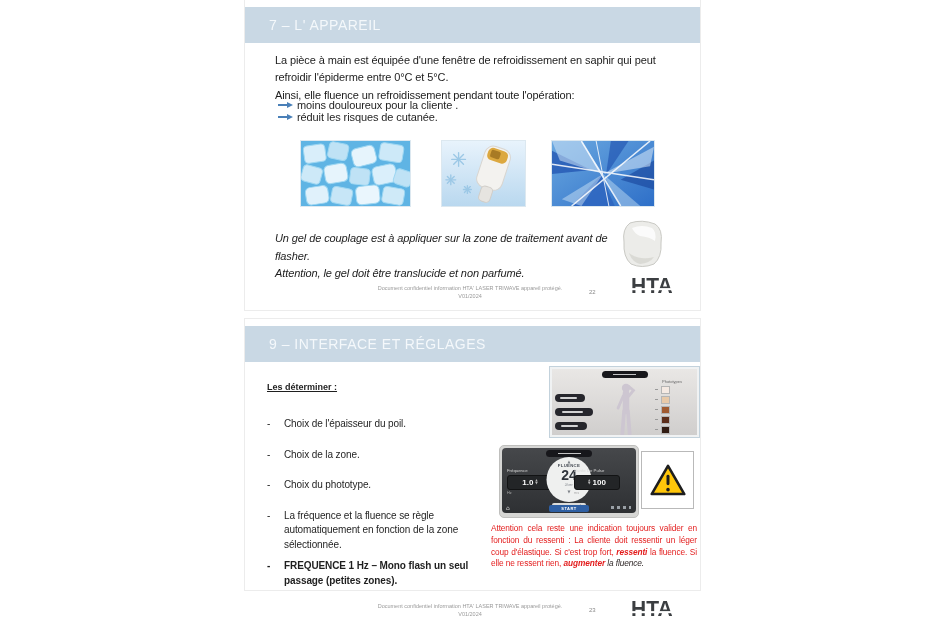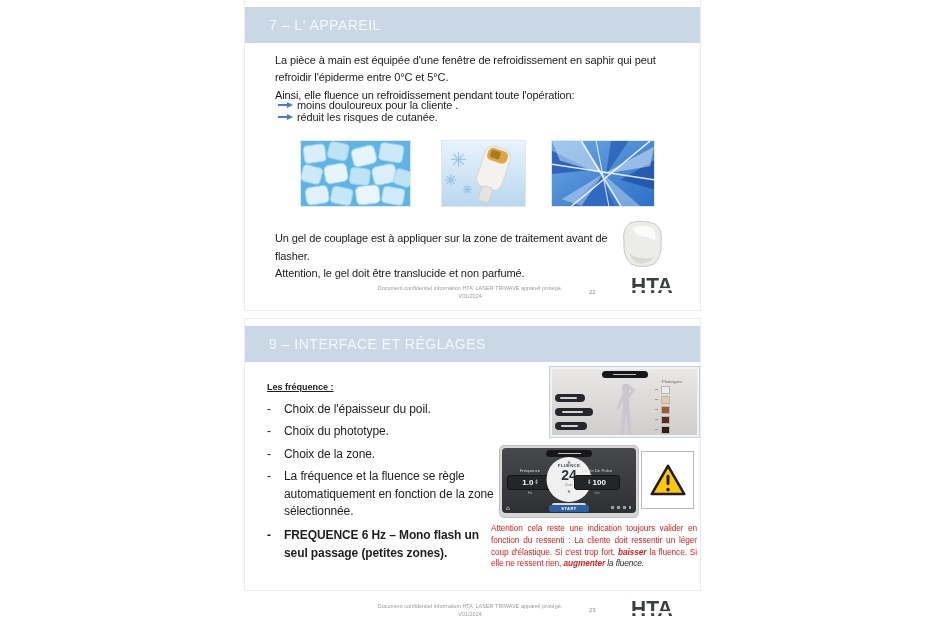--- a/index.html
+++ b/index.html
@@ -16,37 +16,37 @@
   .body{position:absolute;margin:0;font-size:11px;line-height:1.5;letter-spacing:-.1px;color:#1c1c1c;}
   .para1{left:30px;top:52px;width:404px;}
   .para2{left:30px;top:87px;width:404px;}
   .benefit{position:absolute;left:33px;font-size:11px;letter-spacing:-.1px;display:flex;align-items:center;gap:4px;}
   .b1{top:99px;} .b2{top:111px;}
   .photo{position:absolute;top:140px;height:67px;border:1px solid #dce8f0;box-sizing:border-box;}
   .photo svg{display:block;width:100%;height:100%;}
   .ph-ice{left:55px;width:111px;}
   .ph-hand{left:196px;width:85px;}
   .ph-crystal{left:306px;width:104px;}
-  .gel-text{left:30px;top:230px;width:350px;line-height:1.6;}
+  .gel-text{left:30px;top:230px;width:350px;line-height:1.6;font-style:italic;}
   .gelcube{position:absolute;left:375px;top:219px;width:44px;height:50px;}
 
   .footer{position:absolute;left:60px;top:285px;width:330px;text-align:center;
           font-size:5.5px;line-height:1.45;color:#9a9a9a;}
   #page2 .footer{top:284px;}
   .pagenum{position:absolute;left:344px;top:289px;font-size:6px;color:#8a8a8a;}
   #page2 .pagenum{top:288px;}
   .logo{position:absolute;left:386px;top:274px;font-size:21px;font-weight:700;color:#3b3e41;
         letter-spacing:0;transform:scaleY(1.05);}
   #page2 .logo{top:278px;}
   .logo::after{content:"";position:absolute;left:-1px;right:-1px;top:57%;height:2px;background:#fff;}
 
   
   .list-heading{position:absolute;left:22px;top:63px;font-size:9px;font-weight:700;text-decoration:underline;}
   .bullets{position:absolute;left:22px;top:82px;width:234px;margin:0;padding:0;list-style:none;}
-  .bullets li{display:flex;margin:0 0 5px 0;font-size:12px;line-height:1.45;letter-spacing:-.1px;}
+  .bullets li{display:flex;margin:16px 0 5px 0;font-size:10px;line-height:1.45;letter-spacing:-.1px;}
   .bullets li::before{content:"-";width:17px;flex:0 0 17px;color:#1c1c1c;}
   .bullets li.bold{font-weight:700;margin-top:7px;}
 
   
   .screen1{position:absolute;left:304px;top:47px;width:151px;height:72px;background:#f0f2f3;
            border:1px solid #c3d2dc;box-sizing:border-box;}
   .s1-inner{position:absolute;inset:2px;background:linear-gradient(#e9e7e5,#d0cecd);overflow:hidden;}
   .pill{position:absolute;left:50%;transform:translateX(-50%);top:2px;width:46px;height:7px;
         background:#17171b;border-radius:4px;}
   .pill::after{content:"";position:absolute;left:25%;top:42%;width:50%;height:1.5px;background:rgba(255,255,255,.75);}
@@ -58,21 +58,21 @@
   .ph-label{font-size:4px;color:#6a6a6a;text-align:center;margin-bottom:2px;}
   .ph-row{display:flex;align-items:center;gap:3px;margin-bottom:2.5px;}
   .ph-tick{width:3px;height:1px;background:#9a9a9a;}
   .ph-swatch{width:7px;height:5.5px;border:.5px solid #b5b5b5;}
 
   
   .screen2{position:absolute;left:254px;top:126px;width:140px;height:73px;background:#d6d6d4;
            border:1px solid #bfbfbd;border-radius:5px;box-sizing:border-box;}
   .s2-inner{position:absolute;inset:2px 2px 4px 2px;border-radius:4px;overflow:hidden;
             background:linear-gradient(#46484b,#2e3033);color:#e8e8e8;}
-  .s2-group{position:absolute;top:20px;width:46px;text-align:center;}
+  .s2-group{position:absolute;top:20px;width:46px;}
   .s2-left{left:5px;} .s2-right{right:16px;}
   .s2-lab{font-size:4.3px;color:#d6d6d6;margin-bottom:1.5px;white-space:nowrap;}
   .s2-box{display:flex;align-items:center;justify-content:center;gap:2px;height:13px;
           background:#232527;border:1px solid #121314;border-radius:3px;}
   .s2-val{font-size:8px;font-weight:700;color:#fafafa;}
   .chevcol{display:flex;flex-direction:column;line-height:1;color:#b5b5b5;}
   .chev{font-family:"DejaVu Sans",sans-serif;font-size:3.2px;}
   .s2-unit{font-size:3.8px;color:#aaa;margin-top:1px;}
   .s2-circle{position:absolute;left:50%;top:9px;transform:translateX(-50%);width:45px;height:45px;
              border-radius:50%;background:#eff0ef;color:#3a3f46;text-align:center;}
@@ -230,37 +230,37 @@
     </div>
     <div class="pagenum">22</div>
     <div class="logo">HTA</div>
   </section>
 
   <section class="page" id="page2">
     <header class="band">
       <h1>9 – INTERFACE ET RÉGLAGES</h1>
     </header>
 
-    <div class="list-heading">Les fréquence :</div>
+    <div class="list-heading">Les déterminer :</div>
 
     <ul class="bullets">
       <li>
           <span>Choix de l'épaisseur du poil.</span>
         </li>
       <li>
+          <span>Choix de la zone.</span>
+        </li>
+      <li>
           <span>Choix du phototype.</span>
-        </li>
-      <li>
-          <span>Choix de la zone.</span>
         </li>
       <li>
           <span>La fréquence et la fluence se règle automatiquement en fonction de la zone sélectionnée.</span>
         </li>
       <li class="bold">
-          <span>FREQUENCE 6 Hz – Mono flash un seul passage (petites zones).</span>
+          <span>FREQUENCE 1 Hz – Mono flash un seul passage (petites zones).</span>
         </li>
     </ul>
 
     <div class="screen1">
       <div class="s1-inner">
         <div class="pill"></div>
         <div class="s1-btn s1-b1"></div>
         <div class="s1-btn s1-b2"></div>
         <div class="s1-btn s1-b3"></div>
         <svg class="s1-person" width="28" height="58" viewBox="0 0 30 60">
@@ -353,21 +353,21 @@
 
     <div class="warnbox">
       <svg width="40" height="38" viewBox="0 0 54 50">
         <path d="M27 6 L49 44 L5 44 Z" fill="#ffc60a" stroke="#1e1e1e" stroke-width="3.5" stroke-linejoin="round"></path>
         <rect x="25" y="18" width="4" height="14" rx="2" fill="#1e1e1e"></rect>
         <circle cx="27" cy="38" r="2.4" fill="#1e1e1e"></circle>
       </svg>
     </div>
 
     <p class="warning">
-      <span>Attention cela reste une indication toujours valider en fonction du ressenti : La cliente doit ressentir un léger coup d'élastique. Si c'est trop fort, </span><span class="em">baisser</span><span> la fluence. Si elle ne ressent rien, </span><span class="em">augmenter</span><span class="dark"> la fluence.</span>
+      <span>Attention cela reste une indication toujours valider en fonction du ressenti : La cliente doit ressentir un léger coup d'élastique. Si c'est trop fort, </span><span class="em">ressenti</span><span> la fluence. Si elle ne ressent rien, </span><span class="em">augmenter</span><span class="dark"> la fluence.</span>
     </p>
 
     <div class="footer">
       <div>Document confidentiel information HTA' LASER TRIWAVE appareil protégé.</div>
       <div>V01/2024</div>
     </div>
     <div class="pagenum">23</div>
     <div class="logo">HTA</div>
   </section>
 </div>

